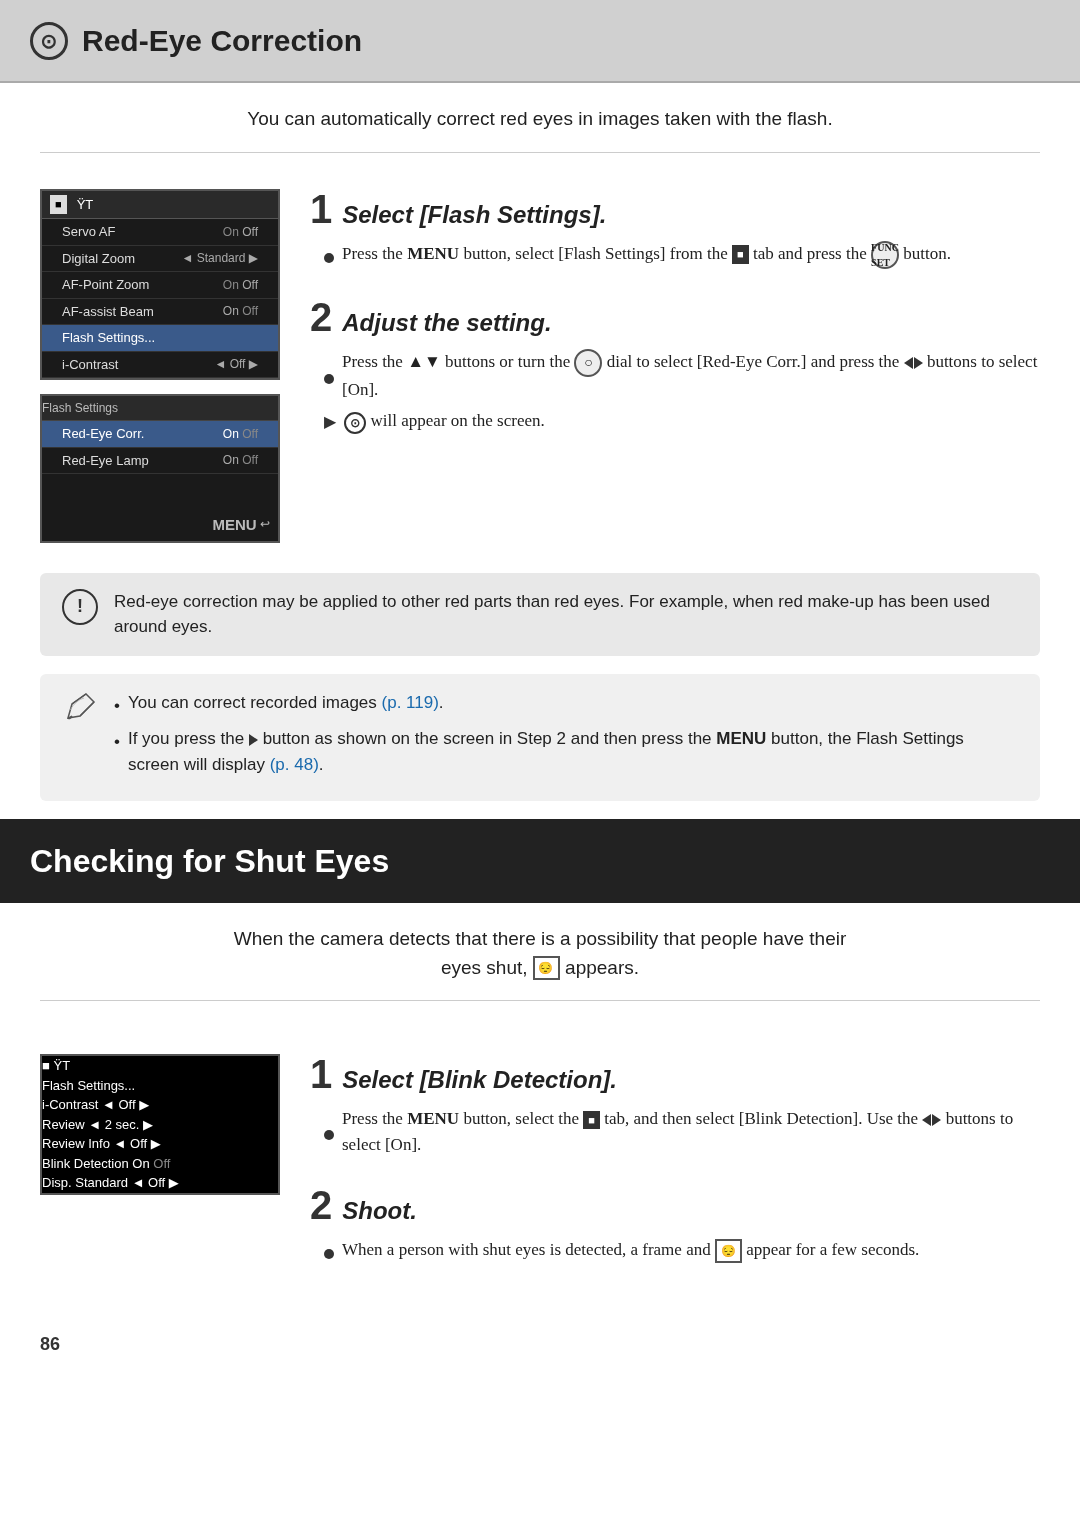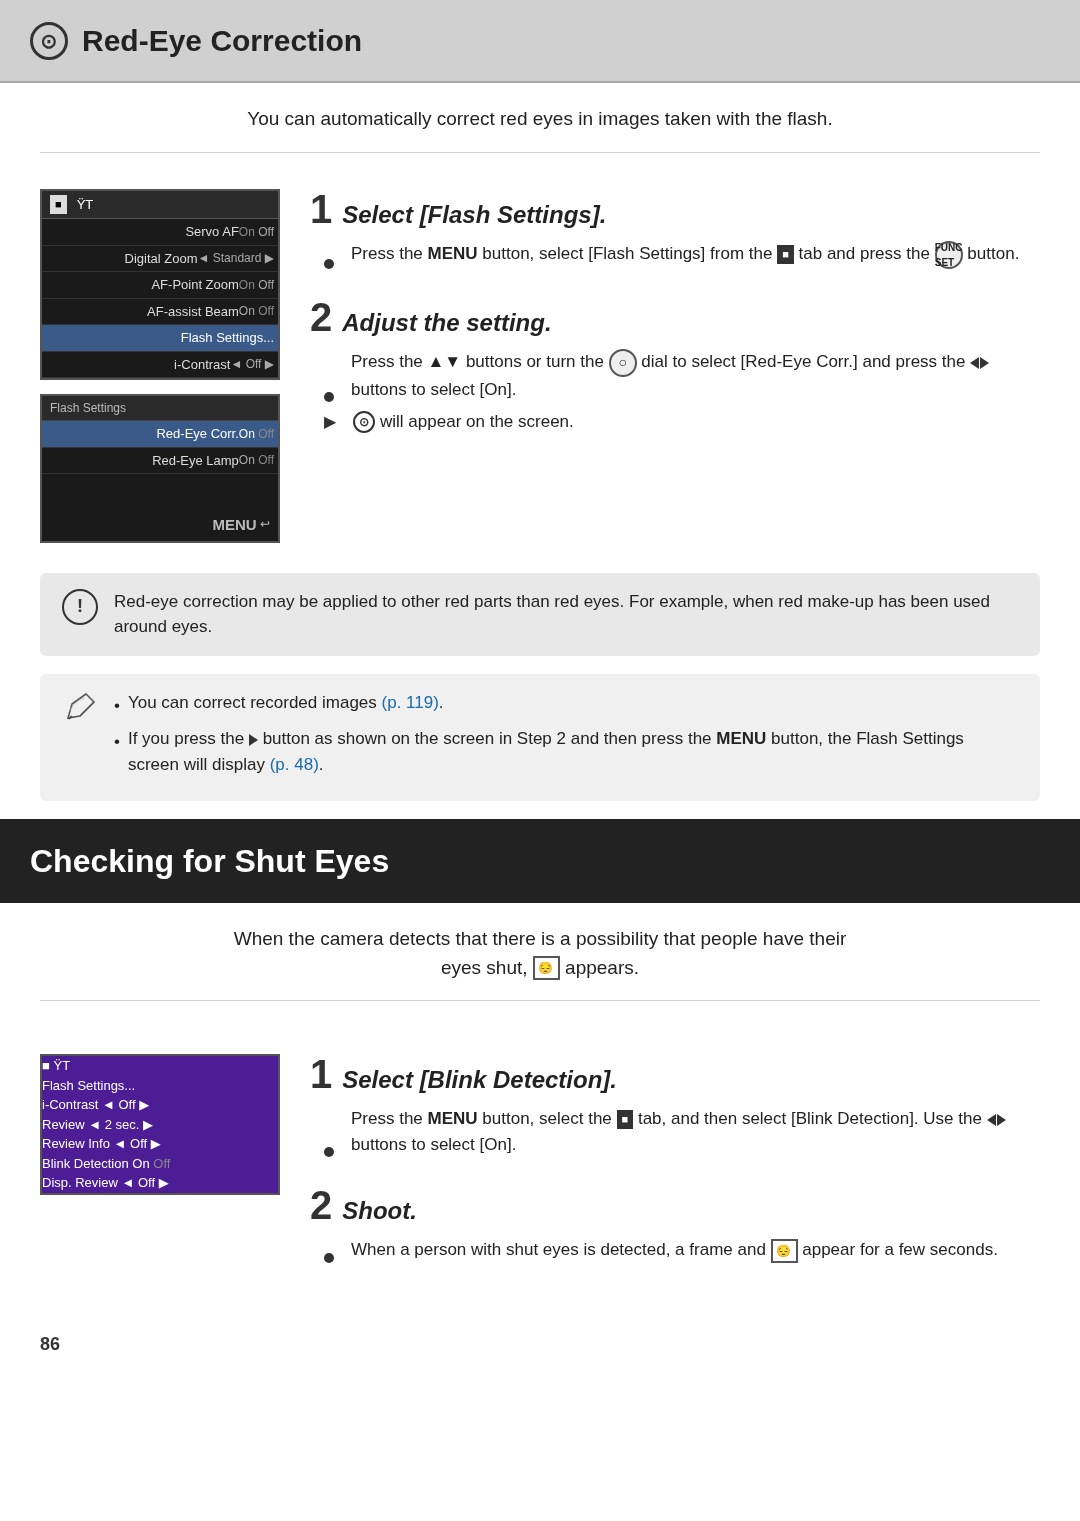--- a/index.html
+++ b/index.html
@@ -92,39 +92,39 @@
     }
     .camera-screen .tab-bar .cam-icon {
       background: #ddd;
       color: #000;
       font-size: 11px;
       padding: 1px 5px;
       font-weight: bold;
     }
     .camera-screen .menu-item {
       display: flex;
-      justify-content: flex-end;
-      align-items: center;
-      padding: 3px 4px;
+      justify-content: space-between;
+      align-items: center;
+      padding: 3px 20px;
       border-bottom: 1px solid #333;
       color: #ddd;
       font-size: 13px;
     }
     .camera-screen .menu-item.highlighted {
       background: #3a5a8a;
       color: #fff;
     }
     .camera-screen .menu-item .value {
       color: #aaa;
       font-size: 12px;
     }
     .camera-screen .section-label {
       background: #2a2a2a;
       color: #bbb;
-      padding: 3px 8px;
+      padding: 3px 0;
       font-size: 12px;
       border-bottom: 1px solid #444;
     }
     .camera-screen .bottom-bar {
       display: flex;
       justify-content: flex-end;
       align-items: center;
       padding: 4px 8px;
       font-size: 12px;
       color: #bbb;
@@ -160,23 +160,24 @@
       font-style: italic;
     }
 
     .step-body {
       font-size: 17px;
       padding-left: 14px;
     }
 
     .bullet-item {
       display: flex;
-      align-items: flex-end;
-      gap: 17px;
+      align-items: center;
+      gap: 8px;
       margin-bottom: 6px;
+      font-family: Liberation Serif, serif;
     }
 
     .bullet-circle {
       width: 10px;
       height: 10px;
       border-radius: 50%;
       background: #333;
       flex-shrink: 0;
       margin-top: 7px;
     }
@@ -340,21 +341,21 @@
       align-items: flex-start;
       gap: 8px;
       margin-bottom: 8px;
     }
     .note-bullet {
       flex-shrink: 0;
       margin-top: 3px;
     }
 
     .camera-screen2 {
-      background: #4c1d95;
+      background: #000000;
       color: #fff;
       width: 240px;
       min-width: 220px;
       flex-shrink: 0;
       font-size: 13px;
       border: 2px solid #555;
     }
   </style>
 </head>
 <body>
@@ -523,21 +524,21 @@
         </div>
         <div class="menu-item">
           <span>Review Info</span>
           <span class="value">◄ Off ▶</span>
         </div>
         <div class="menu-item highlighted">
           <span>Blink Detection</span>
           <span class="value" style="color:#fff;">On <span style="color:#888">Off</span></span>
         </div>
         <div class="menu-item">
-          <span>Disp. Review</span>
+          <span>Disp. Standard</span>
           <span class="value">◄ Off ▶</span>
         </div>
       </div>
     </div>
 
     <div class="step-block">
 
       <div class="step-item">
         <div class="step-header">
           <span class="step-number">1</span>

